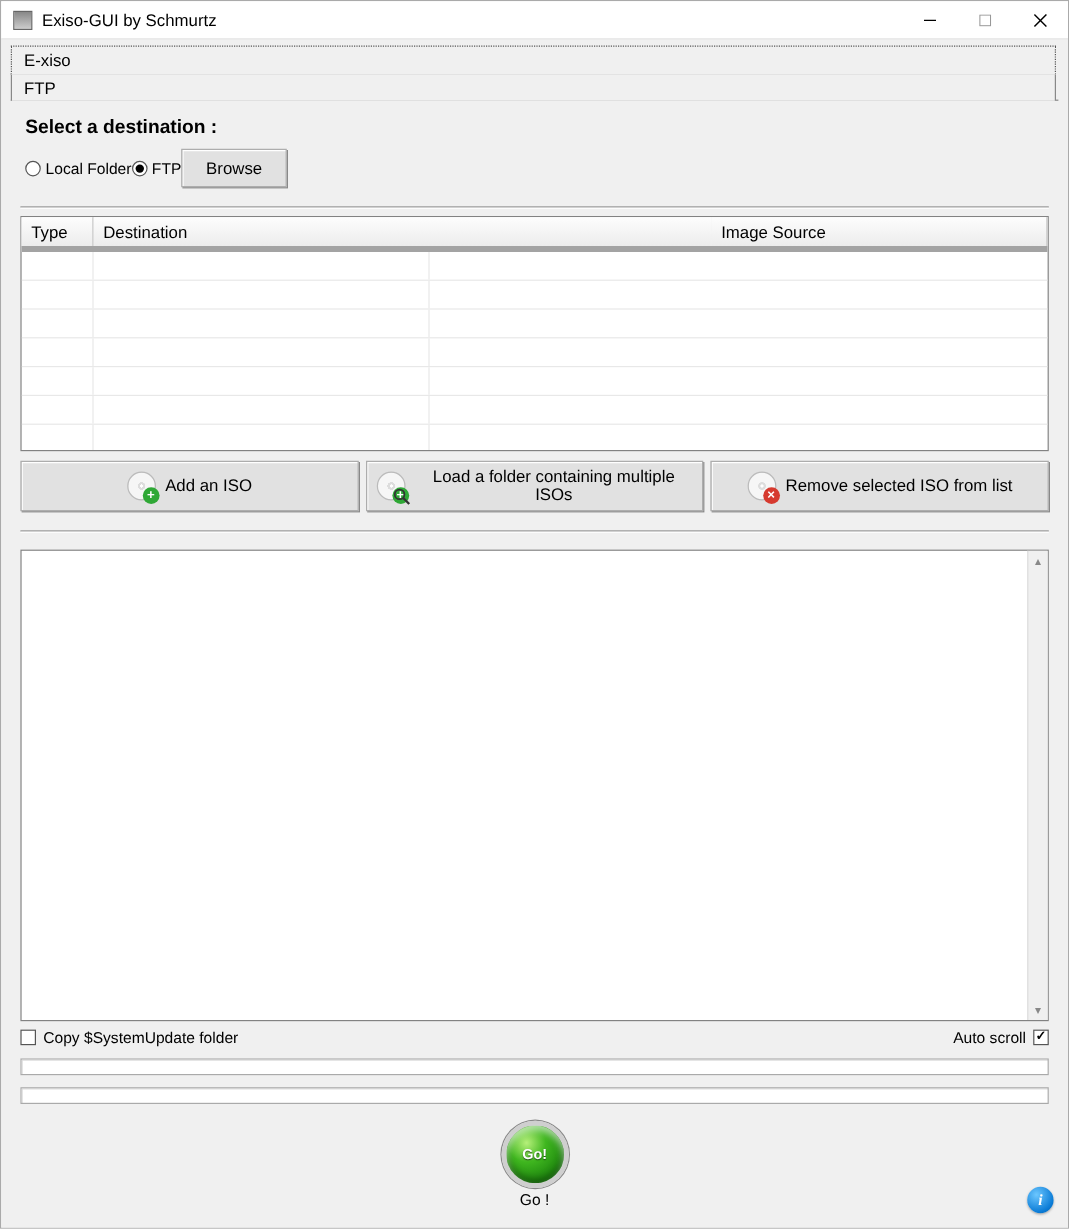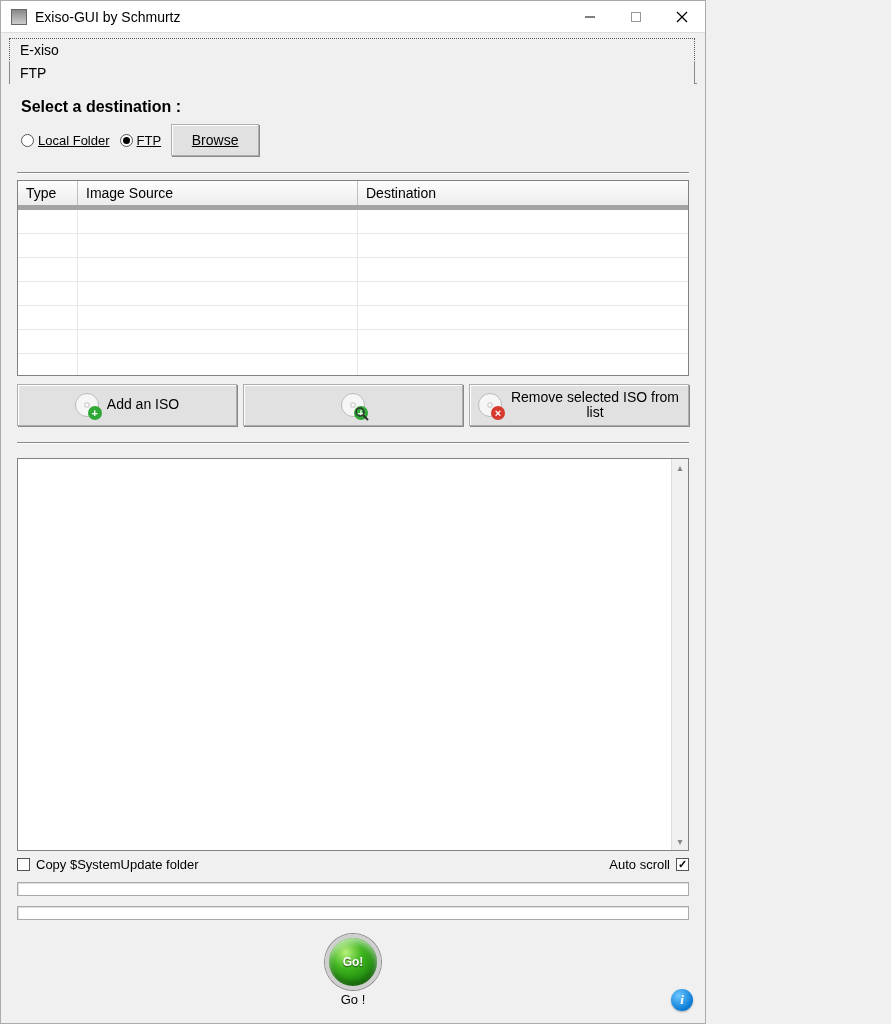--- a/index.html
+++ b/index.html
@@ -7,21 +7,21 @@
     margin: 0;
     padding: 0;
     font-family: "Segoe UI", Tahoma, sans-serif;
     font-size: 13px;
     background: #f0f0f0;
     width: 891px;
     height: 1024px;
     overflow: hidden;
   }
   .window {
-    width: 706px;
+    width: 891px;
     height: 1024px;
     background: #f0f0f0;
     border: 1px solid #aaa;
     display: flex;
     flex-direction: column;
   }
   .titlebar {
     height: 32px;
     background: #fff;
     display: flex;
@@ -87,23 +87,22 @@
   }
   .section-heading {
     font-family: Tahoma, sans-serif;
     font-weight: bold;
     font-size: 16px;
     margin: 4px 0 8px 4px;
   }
   .dest-row {
     display: flex;
     align-items: center;
-    gap: 10px;
+    gap: 0;
     margin-left: 4px;
-    text-decoration: underline;
   }
   .radio-group { display: flex; align-items: center; gap: 4px; }
   .radio {
     width: 13px; height: 13px; border: 1px solid #555; border-radius: 50%;
     display: inline-flex; align-items: center; justify-content: center;
     background: #fff;
   }
   .radio.checked::after {
     content: ""; width: 7px; height: 7px; background: #000; border-radius: 50%;
   }
@@ -314,22 +313,22 @@
           <span>Browse</span>
         </div>
       </div>
 
       <hr class="hr">
 
 
       <div class="table-wrap">
         <div class="thead">
           <div class="th type">Type</div>
+          <div class="th dest">Destination</div>
           <div class="th src">Image Source</div>
-          <div class="th dest">Destination</div>
         </div>
         <div class="tbody">
           <div class="trow">
               <div class="td type"></div>
               <div class="td src"></div>
               <div class="td dest"></div>
             </div>
           <div class="trow">
               <div class="td type"></div>
               <div class="td src"></div>
@@ -371,20 +370,21 @@
           <span>Add an ISO</span>
         </div>
         <div class="big-btn">
           <span class="disc-icon">
             <span class="disc-badge badge-add">+</span>
             <svg class="magnifier" viewBox="0 0 16 16">
                 <circle cx="6" cy="6" r="4" fill="none" stroke="#333" stroke-width="1.5"></circle>
                 <line x1="9" y1="9" x2="14" y2="14" stroke="#333" stroke-width="2"></line>
               </svg>
           </span>
+          <span>Load a folder containing multiple ISOs</span>
         </div>
         <div class="big-btn">
           <span class="disc-icon">
             <span class="disc-badge badge-remove">×</span>
           </span>
           <span>Remove selected ISO from list</span>
         </div>
       </div>
 
       <hr class="hr">

